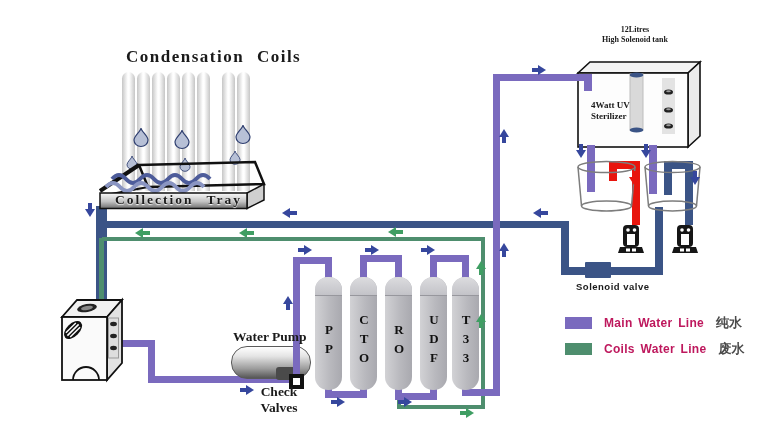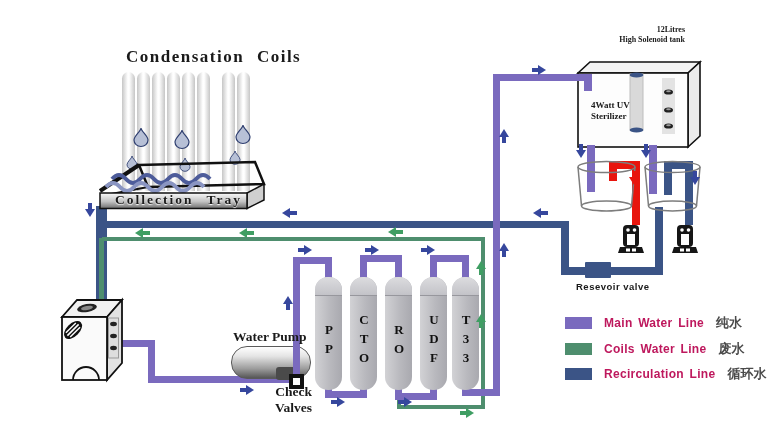--- a/index.html
+++ b/index.html
@@ -36,21 +36,21 @@
            background:linear-gradient(#dcdcdf,#c3c3c8);}
   .fl-label{writing-mode:vertical-rl;text-orientation:upright;font-weight:bold;
            font-size:13px;letter-spacing:4px;color:#111;margin-top:14px;}
   
   .lbl{position:absolute;z-index:7;font-weight:bold;white-space:nowrap;}
   .title{font-size:17px;letter-spacing:1.5px;word-spacing:7px;}
   .tray-t{font-size:13.5px;letter-spacing:2px;word-spacing:8px;color:#1c1c1c;text-shadow:0 1px 1px #fff;}
   .mid{font-size:13.5px;}
   .small{font-size:9px;line-height:10.5px;}
   .tiny{font-size:8px;line-height:10px;}
-  .center{text-align:right;white-space:normal;}
+  .center{text-align:center;white-space:normal;}
   .sans{font-family:"Liberation Sans",sans-serif;}
   
   .leg-row{position:absolute;left:565px;display:flex;align-items:center;z-index:7;}
   .sw{width:27px;height:12px;margin-right:12px;}
   .leg-name{font-family:"Liberation Sans",sans-serif;font-weight:bold;font-size:12px;color:#be185d;letter-spacing:.3px;word-spacing:2px;}
   .leg-cjk{font-family:"Liberation Sans",sans-serif;font-weight:bold;font-size:13px;color:#4a4a4a;margin-left:12px;}
   
   #pump{position:absolute;left:231px;top:346px;width:78px;height:31px;z-index:3;border-radius:16px;
         border:1px solid #5a5a5a;background:linear-gradient(180deg,#ffffff 0%,#e4e4e4 30%,#9c9c9c 70%,#565656 100%);}
   #pump-foot{position:absolute;left:276px;top:367px;width:20px;height:13px;background:#4a4a4a;border-radius:3px;z-index:3;}
@@ -268,31 +268,26 @@
   <div class="lbl mid" style="left:233px;top:329px;">Water Pump</div>
   <div class="lbl mid center" style="left:246px;top:384px;width:66px;line-height:16px;">Check Valves</div>
   <div class="lbl tiny center" style="left:585px;top:25px;width:100px;">
     <div>12Litres</div>
     <div>High Solenoid tank</div>
   </div>
   <div class="lbl small" style="left:591px;top:100px;white-space:normal;">
     <div>4Watt UV</div>
     <div>Sterilizer</div>
   </div>
-  <div class="lbl sans" style="left:576px;top:281px;font-size:9.5px;letter-spacing:.5px;">Resevoir valve</div>
+  <div class="lbl sans" style="left:576px;top:281px;font-size:9.5px;letter-spacing:.5px;">Solenoid valve</div>
 
   <div class="leg-row" style="top:314px;">
     <span class="sw" style="background: rgb(122, 106, 190);"></span>
     <span class="leg-name">Main Water Line</span>
     <span class="leg-cjk">纯水</span>
   </div>
   <div class="leg-row" style="top:340px;">
     <span class="sw" style="background: rgb(78, 142, 110);"></span>
     <span class="leg-name">Coils Water Line</span>
     <span class="leg-cjk">废水</span>
   </div>
-  <div class="leg-row" style="top:365px;">
-    <span class="sw" style="background: rgb(59, 84, 134);"></span>
-    <span class="leg-name">Recirculation Line</span>
-    <span class="leg-cjk">循环水</span>
-  </div>
 
 </div>
 
 </body></html>

